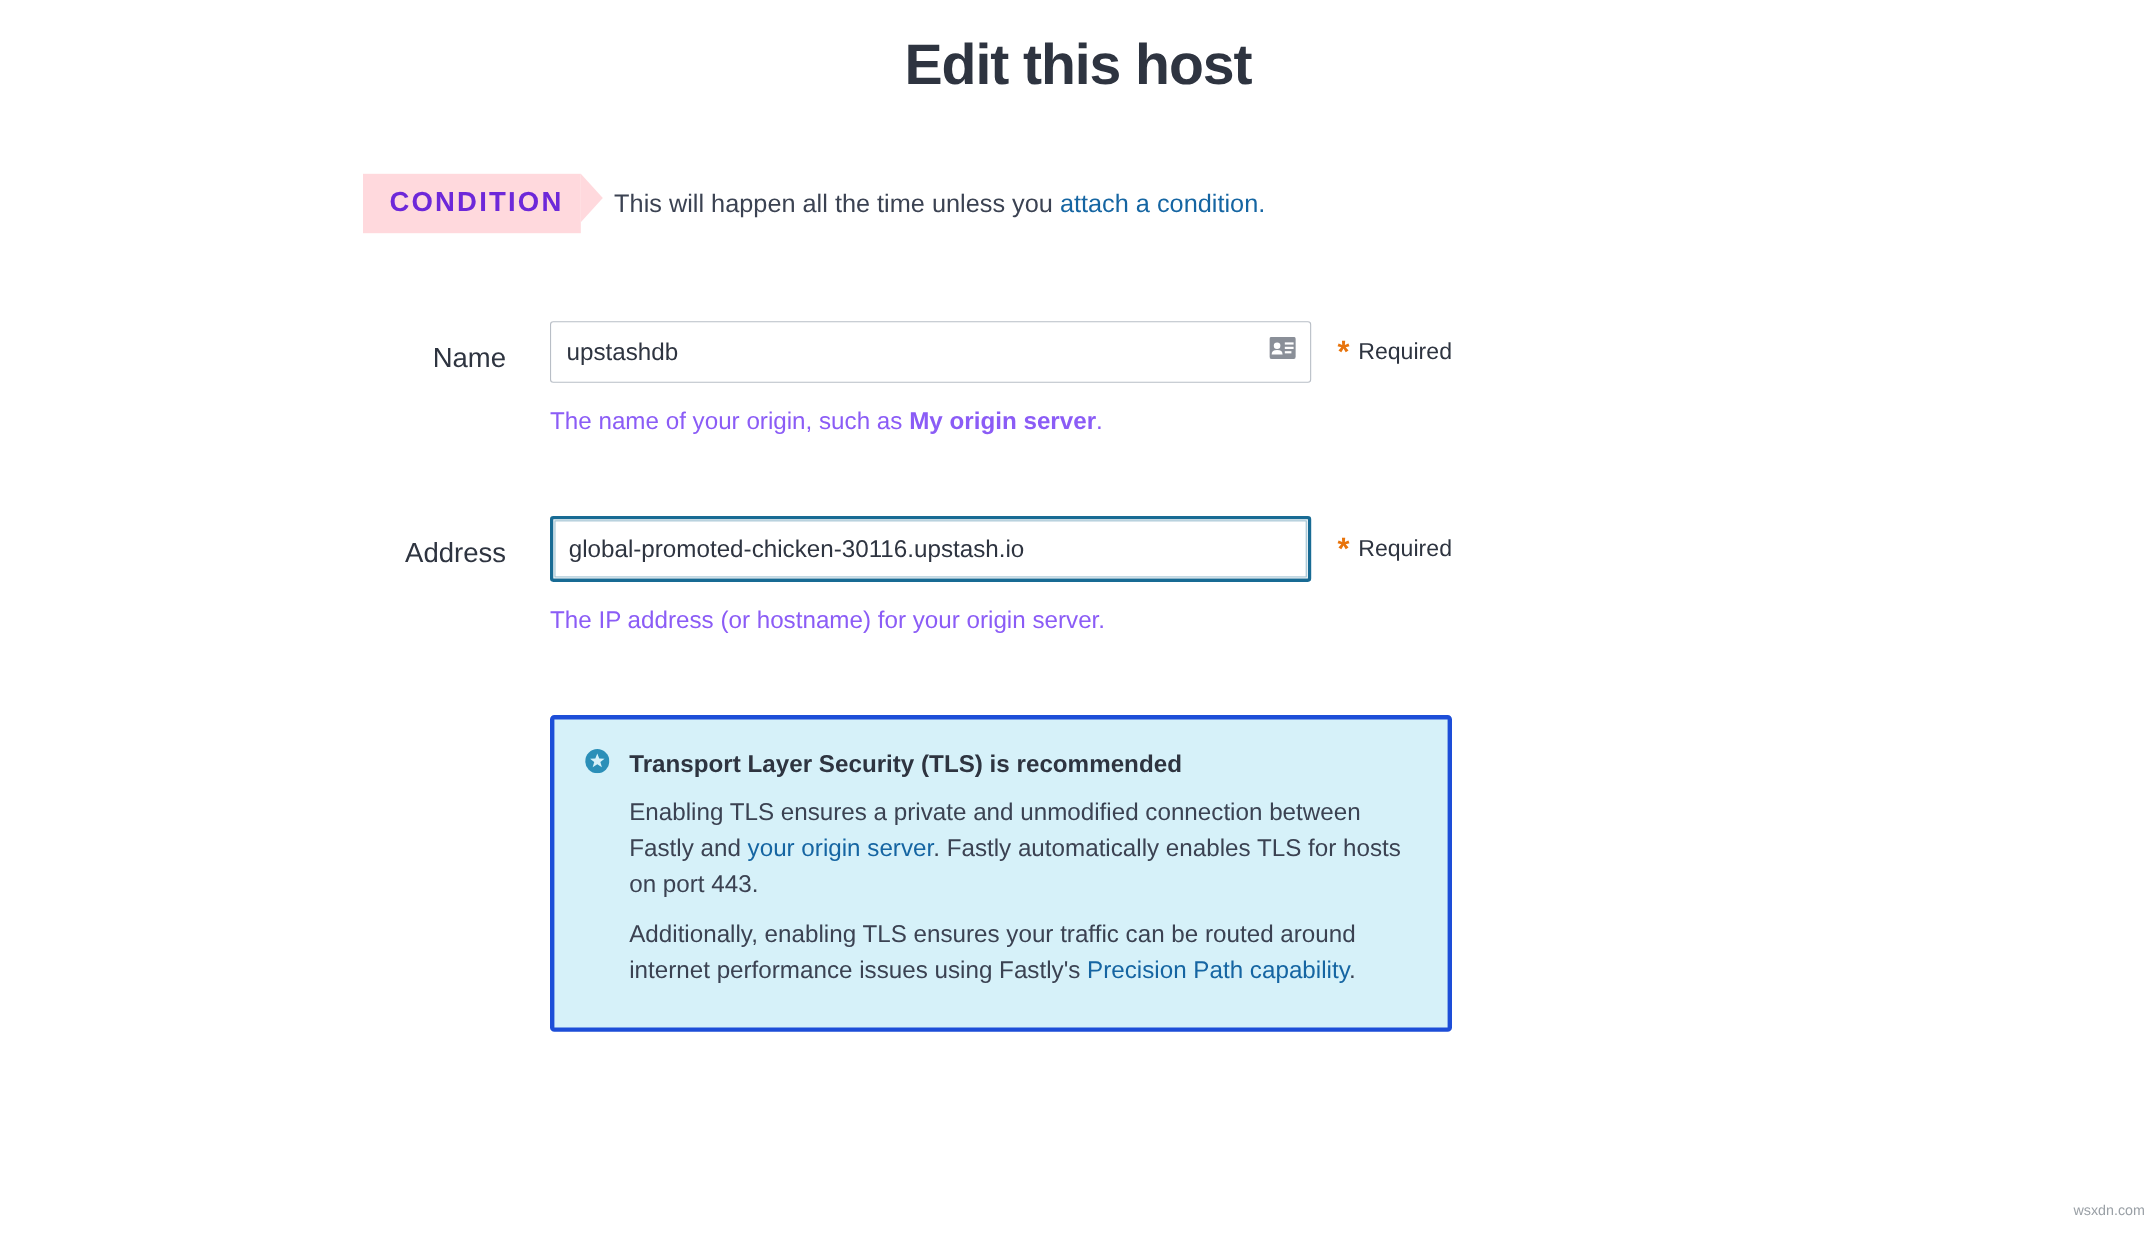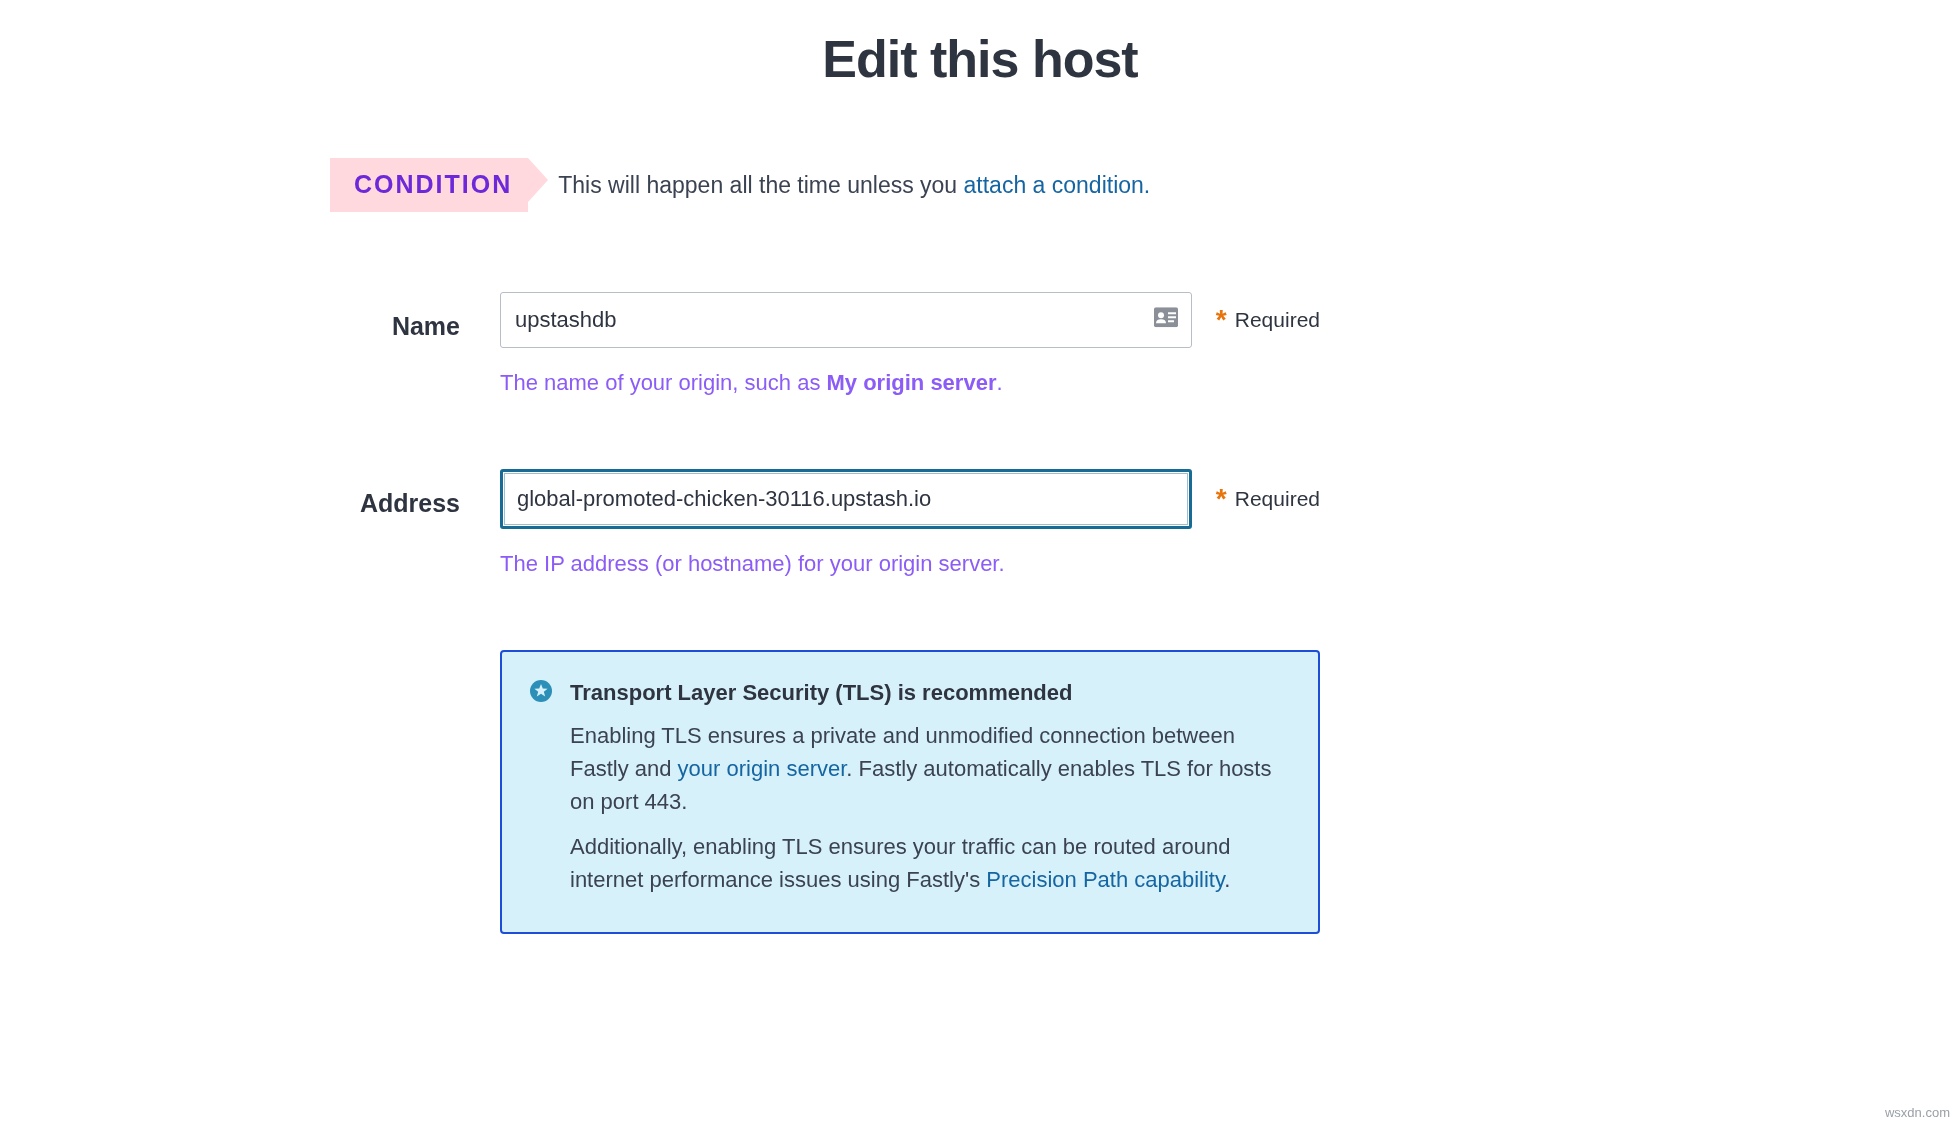--- a/index.html
+++ b/index.html
@@ -64,21 +64,21 @@
       text-align: center;
     }
     .form-row {
       display: flex;
       margin-bottom: 70px;
       align-items: flex-start;
     }
     .form-label {
       width: 180px;
       text-align: right;
-      font-weight: 700;
+      font-weight: 400;
       font-size: 25px;
       color: #2e3440;
       padding-top: 16px;
       padding-right: 40px;
       flex-shrink: 0;
     }
     .form-content {
       flex: 1;
       max-width: 820px;
     }
@@ -128,21 +128,21 @@
     .field-help {
       margin-top: 18px;
       font-size: 22px;
       color: #8b5cf6;
     }
     .field-help strong {
       font-weight: 700;
     }
     .info-box {
       background: #d6f1f9;
-      border: 2px solid #1d4ed8;
+      border: 4px solid #1d4ed8;
       border-radius: 4px;
       padding: 24px 28px;
       display: flex;
       align-items: flex-start;
     }
     .info-icon {
       color: #2b8fb8;
       flex-shrink: 0;
       margin-right: 18px;
       margin-top: 3px;
@@ -168,21 +168,21 @@
     .info-only-row {
       display: flex;
       margin-bottom: 40px;
     }
     .info-only-row .form-label {
       visibility: hidden;
     }
     .watermark {
       position: fixed;
       right: 10px;
-      bottom: 8px;
+      bottom: 20px;
       font-size: 13px;
       color: #9aa0a6;
       font-family: Arial, sans-serif;
     }
   </style>
 </head>
 <body>
 
 <div class="container">
   <h1 class="page-title">Edit this host</h1>

